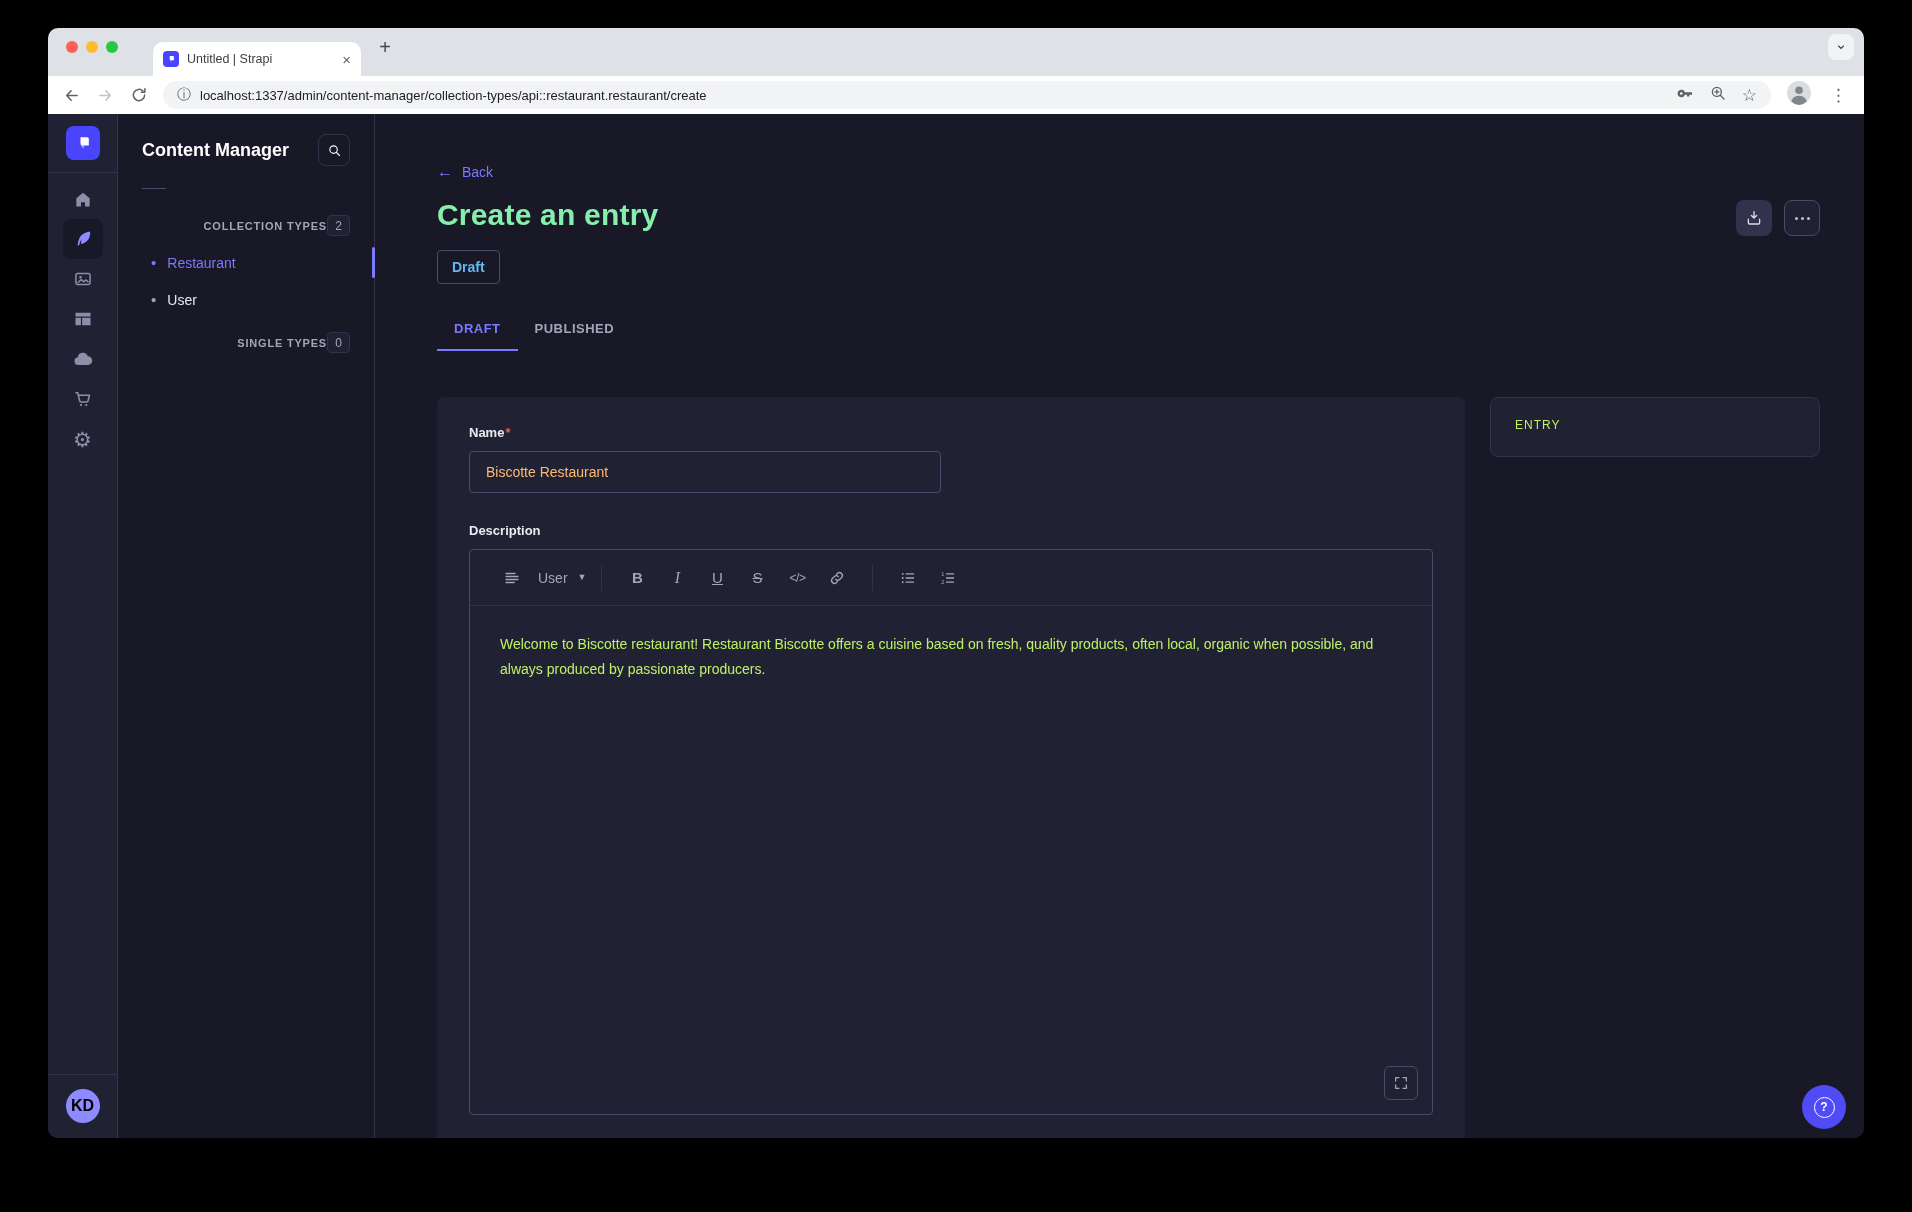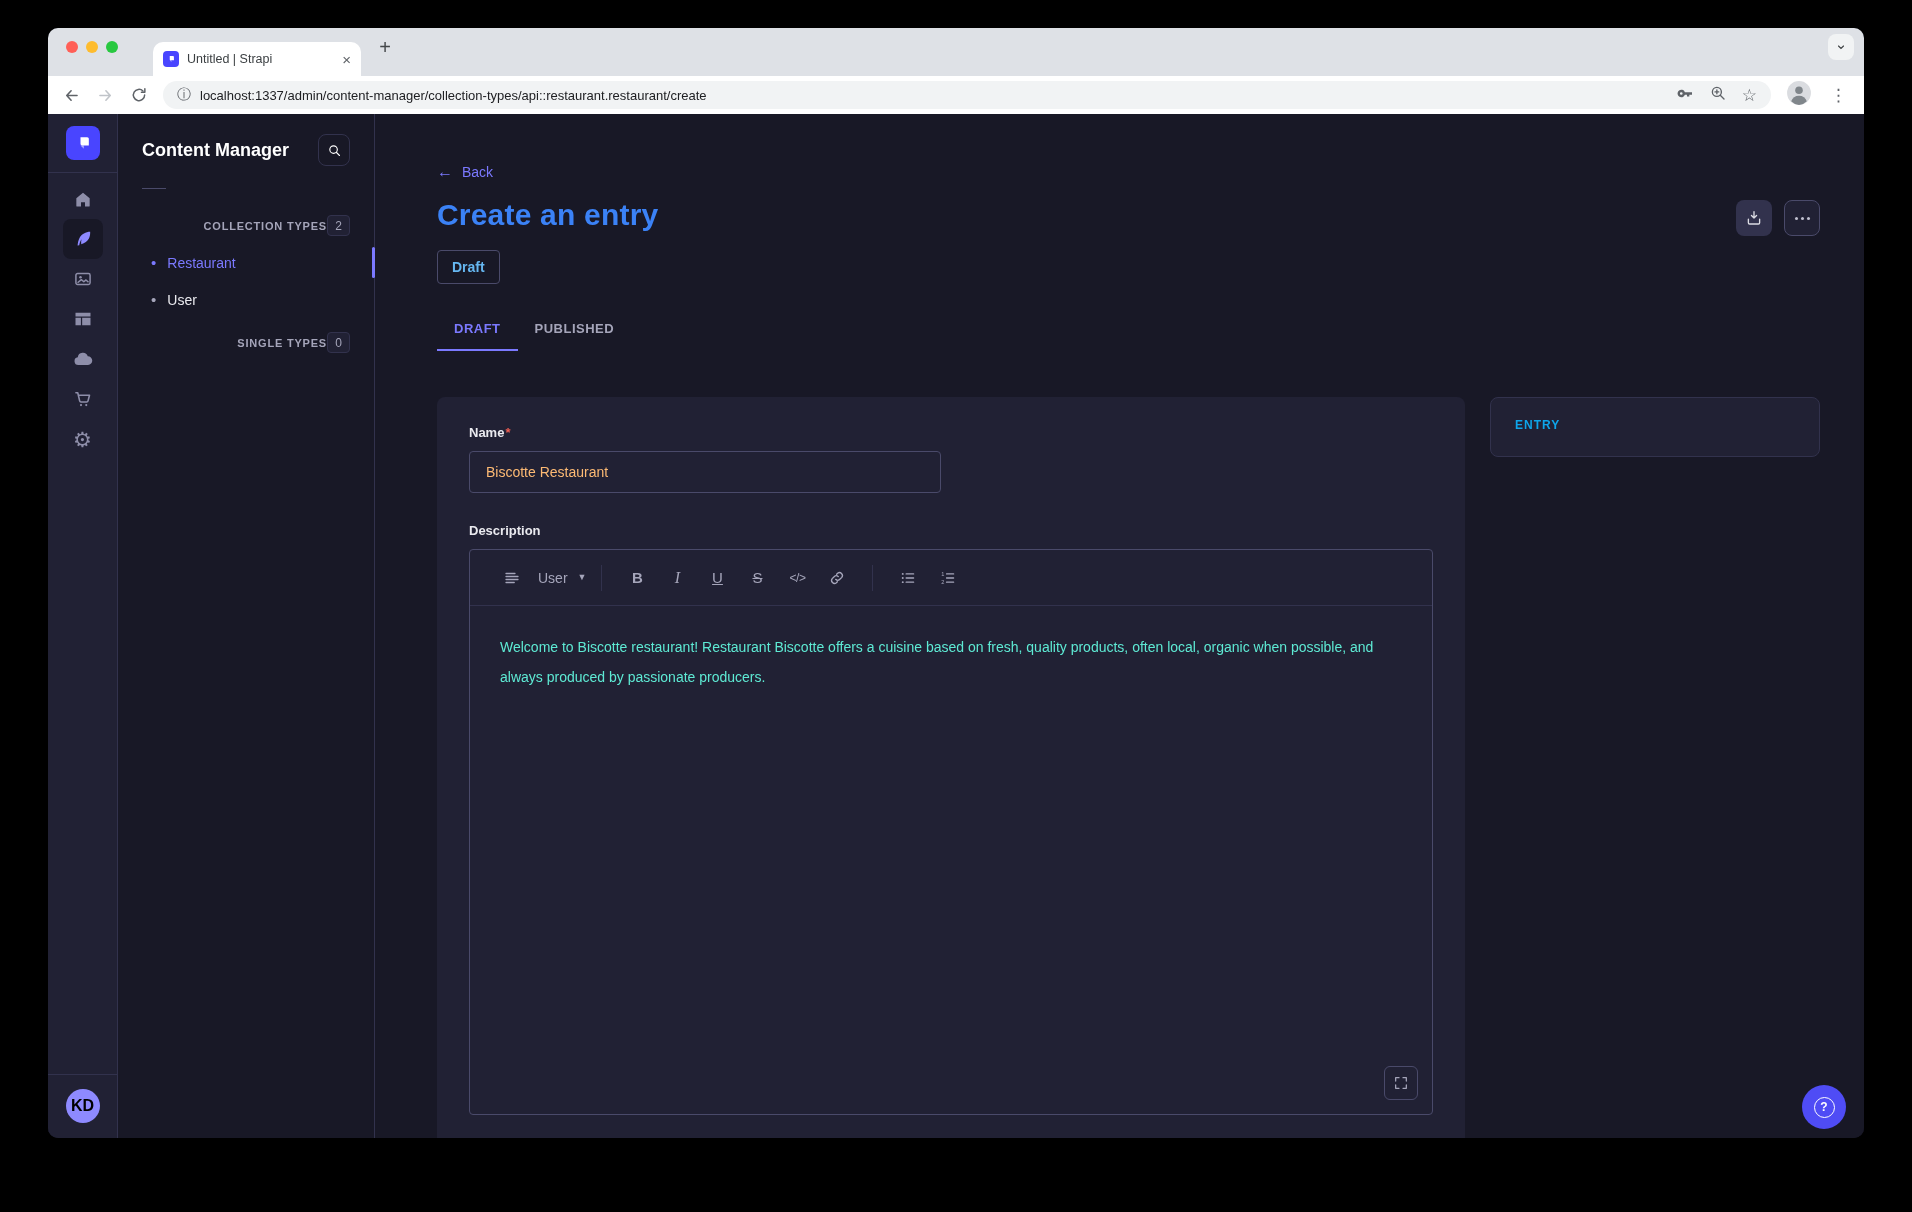--- a/index.html
+++ b/index.html
@@ -51,21 +51,21 @@
   .sn-item .bullet { font-size:15px; color:#a5a5ba; line-height:1; }
   .sn-item.active { color:#7b79ff; }
   .sn-item.active .bullet { color:#7b79ff; }
   .active-bar { position:absolute; right:-25px; top:3px; width:3px; height:31px; border-radius:2px; background:#7b79ff; }
   .section-gap { height:14px; }
 
   .main { flex:1; position:relative; padding:50px 44px 0 62px; overflow:hidden; }
   .back-row { display:flex; align-items:center; gap:9px; color:#7b79ff; font-size:14px; margin-bottom:18px; width:fit-content; }
   .back-arrow { font-size:16px; line-height:1; }
   .title-row { display:flex; align-items:flex-start; justify-content:space-between; }
-  .page-title { font-size:30px; font-weight:bold; color:#3b82f6; letter-spacing:.2px; }
+  .page-title { font-size:30px; font-weight:bold; color:#86efac; letter-spacing:.2px; }
   .title-actions { display:flex; gap:12px; margin-top:2px; }
   .icon-btn { width:36px; height:36px; border-radius:8px; display:flex; align-items:center; justify-content:center; }
   .icon-btn.filled { background:#32324d; }
   .icon-btn.ghost { background:#212134; border:1px solid #4a4a6a; }
   .dots { display:flex; gap:3px; }
   .dots i { width:3px; height:3px; border-radius:50%; background:#c0c0cf; }
   .status-badge { display:inline-block; margin-top:14px; padding:8px 14px; border:1px solid #4a4a6a; border-radius:4px; color:#66b7f1; font-size:14px; font-weight:bold; }
   .tabs { display:flex; margin-top:24px; }
   .tab-item { padding:13px 17px; font-size:13px; font-weight:bold; letter-spacing:.5px; color:#a5a5ba; border-bottom:2px solid transparent; }
   .tab-item.active { color:#7b79ff; border-bottom-color:#7b79ff; }
@@ -81,26 +81,26 @@
   .ed-btn { width:34px; height:34px; border-radius:4px; display:flex; align-items:center; justify-content:center; color:#a5a5ba; margin:0 3px; }
   .ed-btn.b { font-weight:bold; font-size:15px; }
   .ed-btn.i { font-style:italic; font-family:"Liberation Serif",serif; font-size:16px; }
   .ed-btn.u { text-decoration:underline; font-size:15px; }
   .ed-btn.s { text-decoration:line-through; font-size:15px; }
   .ed-btn.code { font-size:12px; letter-spacing:-.5px; }
   .block-select { display:flex; align-items:center; gap:10px; color:#a5a5ba; margin-left:6px; }
   .block-label { font-size:14px; }
   .caret-down { font-size:9px; line-height:1; }
   .ed-divider { width:1px; height:26px; background:#32324d; margin:0 15px; }
-  .ed-content { height:508px; padding:26px 30px; font-size:14px; line-height:30px; color:#5eead4; position:relative; }
+  .ed-content { height:508px; padding:26px 30px; font-size:14px; line-height:25px; color:#bef264; position:relative; }
   .ed-text { max-width:1060px; }
   .expand-btn { position:absolute; right:14px; bottom:14px; width:34px; height:34px; border:1px solid #4a4a6a; border-radius:6px; display:flex; align-items:center; justify-content:center; background:transparent; }
 
   .entry-panel { width:330px; flex:none; background:#212134; border:1px solid #32324d; border-radius:8px; padding:20px 24px 24px; }
-  .entry-title { font-size:12px; font-weight:bold; letter-spacing:1px; color:#0ea5e9; }
+  .entry-title { font-size:12px; font-weight:normal; letter-spacing:1px; color:#bef264; }
   .entry-row { display:flex; gap:10px; margin-top:16px; }
   .publish-btn { flex:1; height:40px; background:#4945ff; border:none; border-radius:4px; color:#fff; font-size:14px; font-weight:bold; font-family:"Liberation Sans",sans-serif; }
   .entry-more { width:40px; height:40px; flex:none; background:#32324d; border:1px solid #4a4a6a; border-radius:4px; display:flex; align-items:center; justify-content:center; }
   .save-btn { margin-top:12px; width:100%; height:40px; background:transparent; border:1px solid #4a4a6a; border-radius:4px; color:#7b79ff; font-size:14px; font-weight:bold; font-family:"Liberation Sans",sans-serif; }
 
   .help-fab { position:absolute; right:18px; bottom:9px; width:44px; height:44px; border-radius:50%; background:#4f4cf5; display:flex; align-items:center; justify-content:center; }
   .help-ring { width:21px; height:21px; border:1.8px solid #fff; border-radius:50%; display:flex; align-items:center; justify-content:center; color:#fff; font-size:12px; font-weight:bold; }
 </style>
 </head>
 <body>

